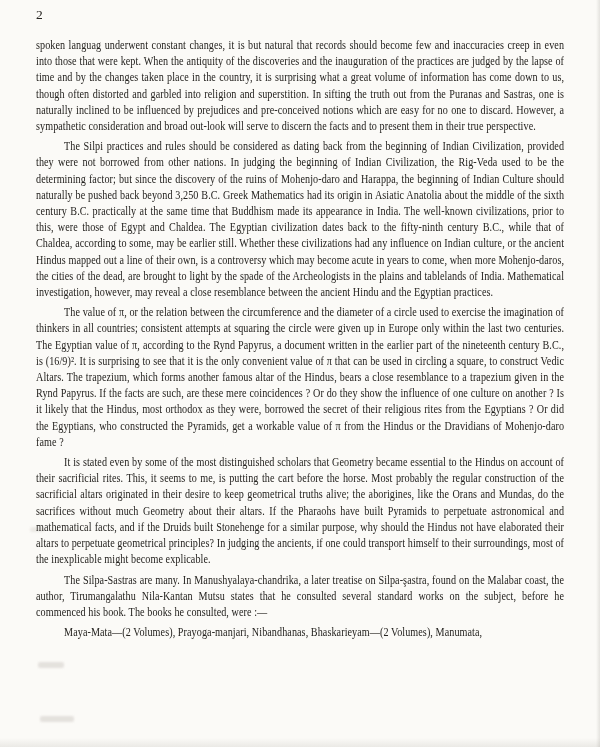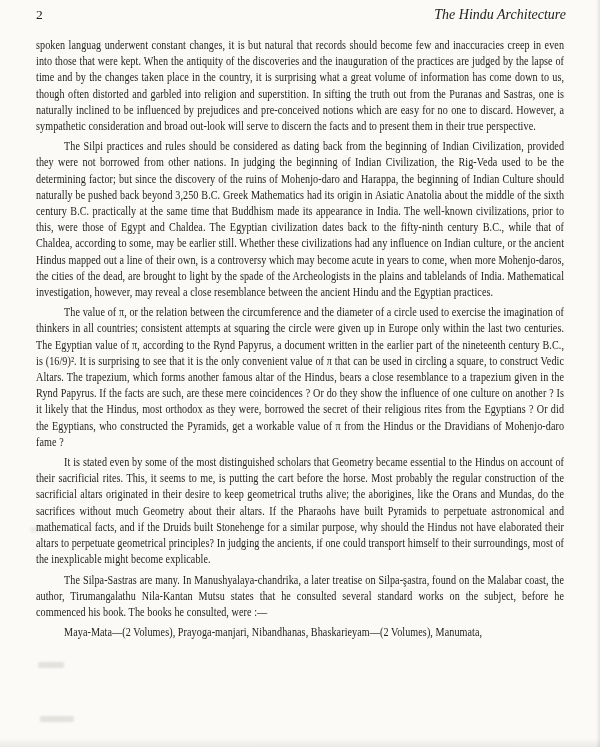--- a/index.html
+++ b/index.html
@@ -69,21 +69,20 @@
   .artifact-2 { left: 40px; top: 716px; width: 34px; height: 6px; }
   .artifact-3 { left: 30px; top: 527px; width: 14px; height: 5px; opacity: .7; }
 </style>
 </head>
 <body>
 
 <div class="page">
 
   <div class="header">
     <span class="page-number">2</span>
-    <span class="running-title">The Hindu Architecture</span>
   </div>
 
   <div class="text-block">
     <p class="para no-indent">spoken languag underwent constant changes, it is but natural that records should become few and inaccuracies creep in even into those that were kept. When the antiquity of the discoveries and the inauguration of the practices are judged by the lapse of time and by the changes taken place in the country, it is surprising what a great volume of information has come down to us, though often distorted and garbled into religion and superstition. In sifting the truth out from the Puranas and Sastras, one is naturally inclined to be influenced by prejudices and pre-conceived notions which are easy for no one to discard. However, a sympathetic consideration and broad out-look will serve to discern the facts and to present them in their true perspective.</p>
     <p class="para">The Silpi practices and rules should be considered as dating back from the beginning of Indian Civilization, provided they were not borrowed from other nations. In judging the beginning of Indian Civilization, the Rig-Veda used to be the determining factor; but since the discovery of the ruins of Mohenjo-daro and Harappa, the beginning of Indian Culture should naturally be pushed back beyond 3,250 B.C. Greek Mathematics had its origin in Asiatic Anatolia about the middle of the sixth century B.C. practically at the same time that Buddhism made its appearance in India. The well-known civilizations, prior to this, were those of Egypt and Chaldea. The Egyptian civilization dates back to the fifty-ninth century B.C., while that of Chaldea, according to some, may be earlier still. Whether these civilizations had any influence on Indian culture, or the ancient Hindus mapped out a line of their own, is a controversy which may become acute in years to come, when more Mohenjo-daros, the cities of the dead, are brought to light by the spade of the Archeologists in the plains and tablelands of India. Mathematical investigation, however, may reveal a close resemblance between the ancient Hindu and the Egyptian practices.</p>
     <p class="para">The value of π, or the relation between the circumference and the diameter of a circle used to exercise the imagination of thinkers in all countries; consistent attempts at squaring the circle were given up in Europe only within the last two centuries. The Egyptian value of π, according to the Rynd Papyrus, a document written in the earlier part of the nineteenth century B.C., is (16/9)². It is surprising to see that it is the only convenient value of π that can be used in circling a square, to construct Vedic Altars. The trapezium, which forms another famous altar of the Hindus, bears a close resemblance to a trapezium given in the Rynd Papyrus. If the facts are such, are these mere coincidences ? Or do they show the influence of one culture on another ? Is it likely that the Hindus, most orthodox as they were, borrowed the secret of their religious rites from the Egyptians ? Or did the Egyptians, who constructed the Pyramids, get a workable value of π from the Hindus or the Dravidians of Mohenjo-daro fame ?</p>
     <p class="para">It is stated even by some of the most distinguished scholars that Geometry became essential to the Hindus on account of their sacrificial rites. This, it seems to me, is putting the cart before the horse. Most probably the regular construction of the sacrificial altars originated in their desire to keep geometrical truths alive; the aborigines, like the Orans and Mundas, do the sacrifices without much Geometry about their altars. If the Pharaohs have built Pyramids to perpetuate astronomical and mathematical facts, and if the Druids built Stonehenge for a similar purpose, why should the Hindus not have elaborated their altars to perpetuate geometrical principles? In judging the ancients, if one could transport himself to their surroundings, most of the inexplicable might become explicable.</p>
     <p class="para">The Silpa-Sastras are many. In Manushyalaya-chandrika, a later treatise on Silpa-şastra, found on the Malabar coast, the author, Tirumangalathu Nila-Kantan Mutsu states that he consulted several standard works on the subject, before he commenced his book. The books he consulted, were :—</p>
     <p class="para">Maya-Mata—(2 Volumes), Prayoga-manjari, Nibandhanas, Bhaskarieyam—(2 Volumes), Manumata,</p>
   </div>

